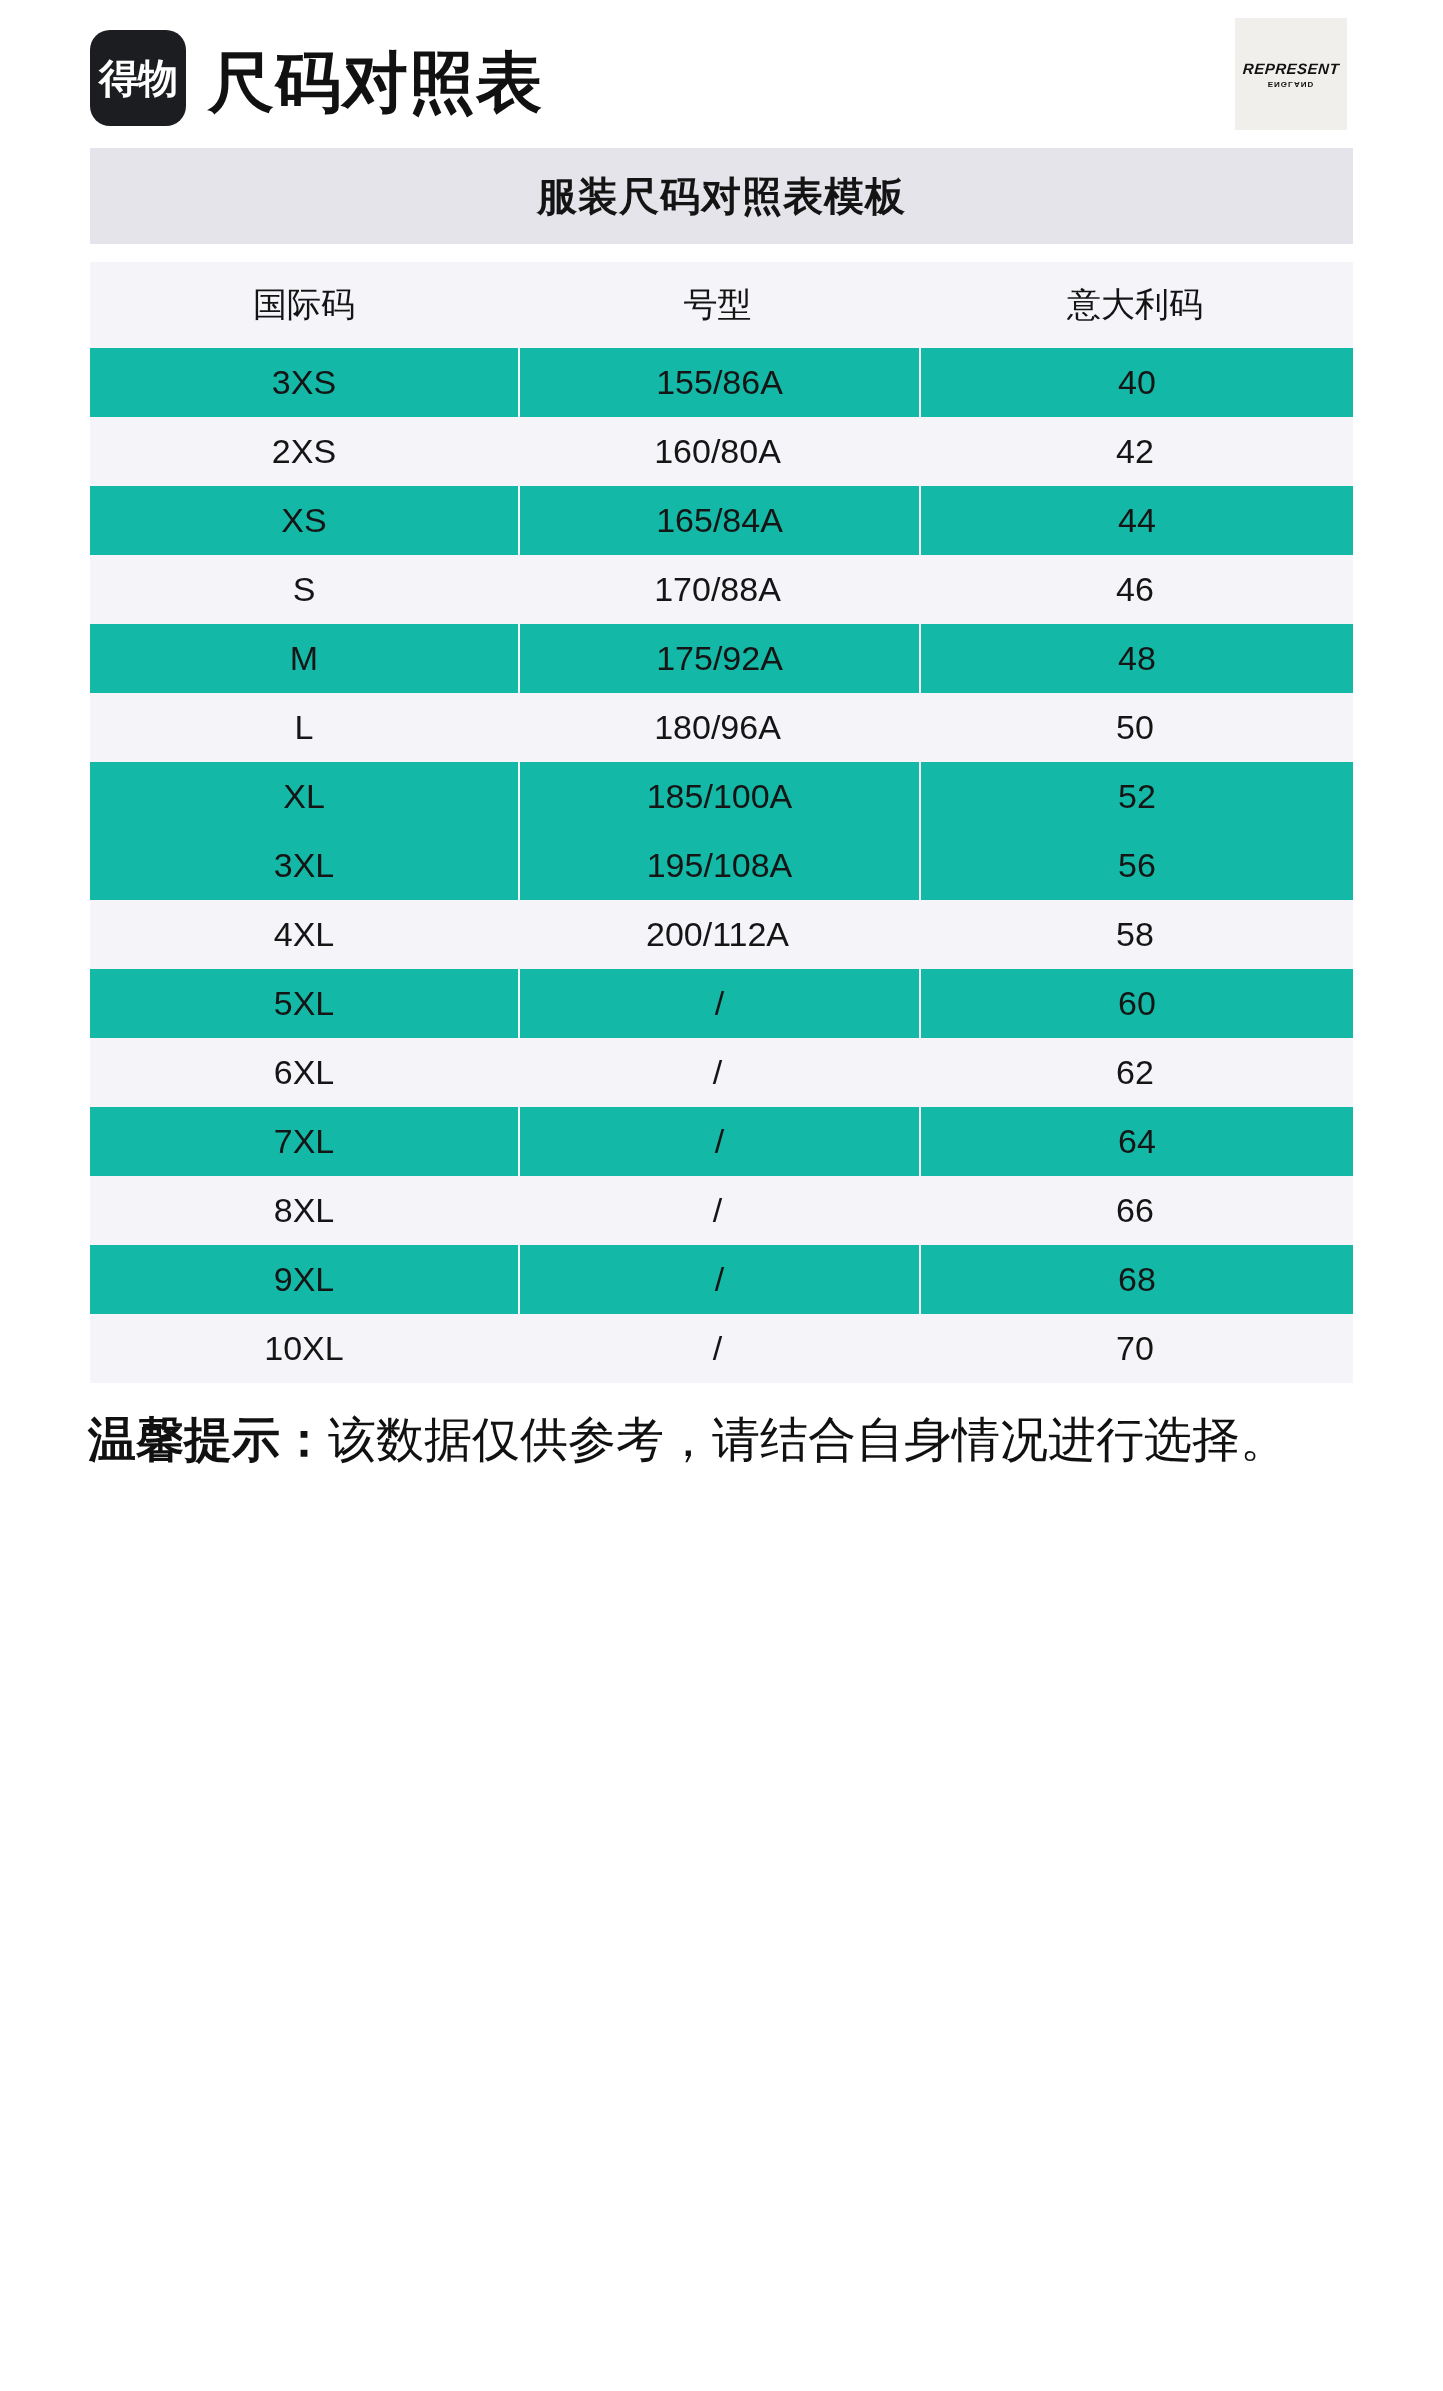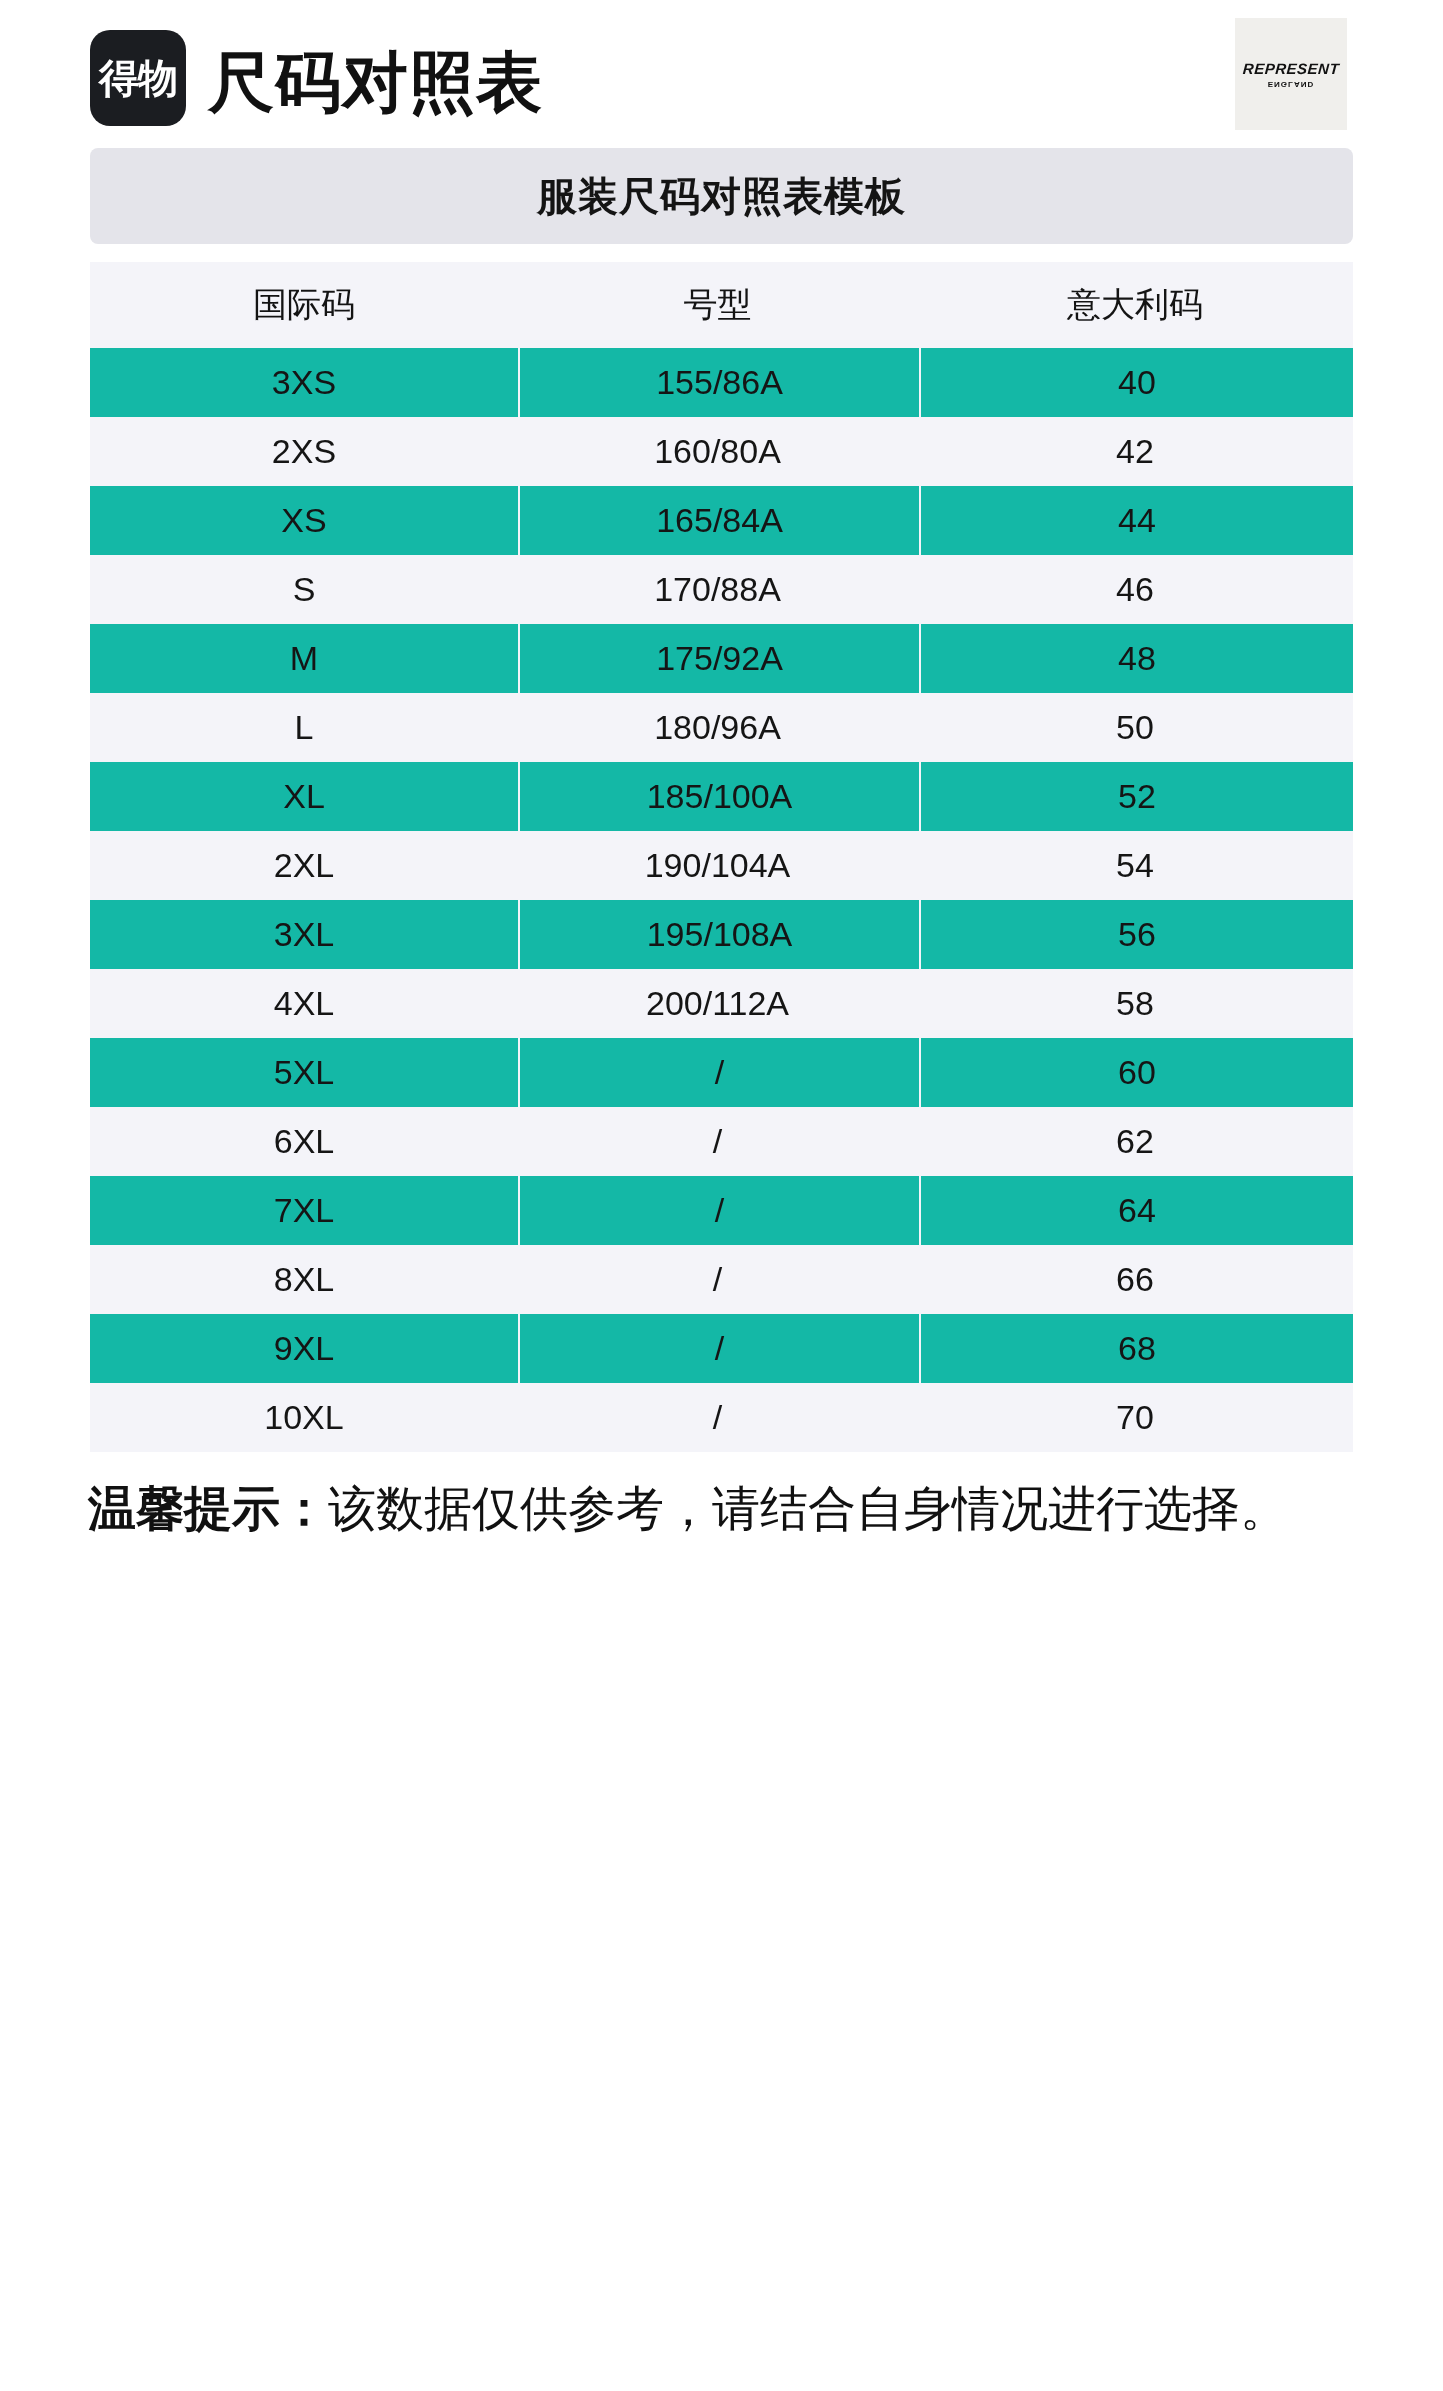--- a/index.html
+++ b/index.html
@@ -90,21 +90,20 @@
   .table-title {
     background: #e4e4ea;
     height: 96px;
     display: flex;
     align-items: center;
     justify-content: center;
     font-size: 40px;
     font-weight: 700;
     color: #141414;
     letter-spacing: 1px;
-    border-radius: 8px;
   }
   .title-gap {
     height: 18px;
     background: #ffffff;
   }
 
   .grid {
     background: #f4f4f9;
   }
   .row {
@@ -211,25 +210,20 @@
         <div class="row shade">
           <div class="cell c1">L</div>
           <div class="cell c2">180/96A</div>
           <div class="cell c3">50</div>
         </div>
         <div class="row light">
           <div class="cell c1">XL</div>
           <div class="cell c2">185/100A</div>
           <div class="cell c3">52</div>
         </div>
-        <div class="row shade">
-          <div class="cell c1">2XL</div>
-          <div class="cell c2">190/104A</div>
-          <div class="cell c3">54</div>
-        </div>
         <div class="row light">
           <div class="cell c1">3XL</div>
           <div class="cell c2">195/108A</div>
           <div class="cell c3">56</div>
         </div>
         <div class="row shade">
           <div class="cell c1">4XL</div>
           <div class="cell c2">200/112A</div>
           <div class="cell c3">58</div>
         </div>

